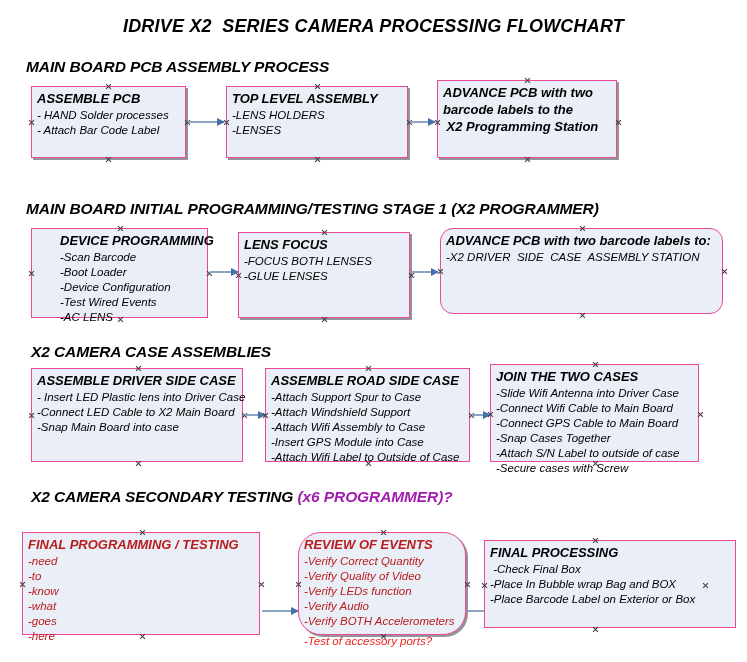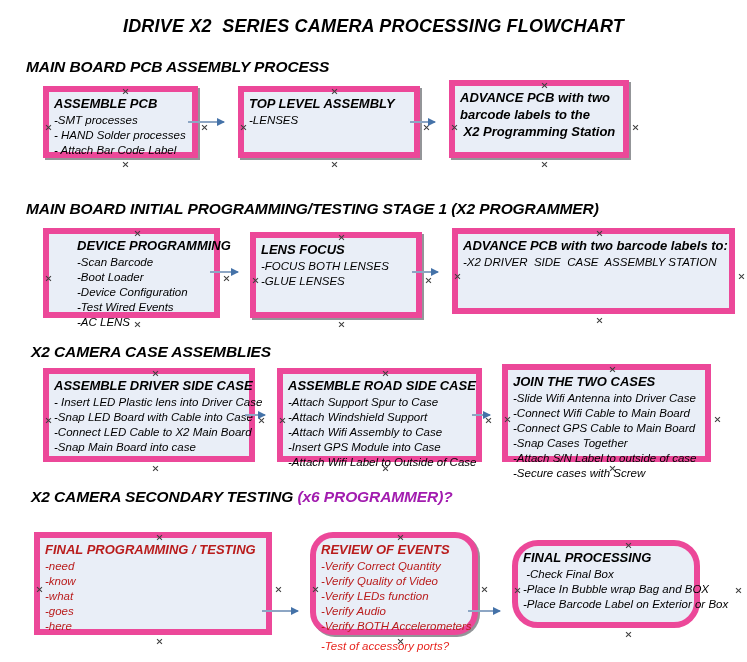--- a/index.html
+++ b/index.html
@@ -43,25 +43,24 @@
   }
   .section-title .accent {
     color: #a21caf;
   }
 
   
   .node {
     position: absolute;
     box-sizing: border-box;
     background: #e9eef7;
-    border: 6px solid #ec4899;
+    border: 1px solid #ec4899;
     box-shadow: 2px 2px 0 0 #939598;
     padding: 4px 0 0 5px;
     overflow: visible;
-    margin-left: 12px;
   }
   .node.no-shadow {
     box-shadow: none;
   }
   .node .n-title {
     font-size: 13px;
     font-weight: bold;
     line-height: 16px;
     white-space: pre;
     margin-bottom: 1px;
@@ -123,35 +122,35 @@
 <body>
 
 <div class="canvas">
 
   <div class="doc-title">IDRIVE X2  SERIES CAMERA PROCESSING FLOWCHART</div>
 
   <div class="section-title" style="left:26px; top:58px;">MAIN BOARD PCB ASSEMBLY PROCESS</div>
 
   <div class="node" style="left:31px; top:86px; width:155px; height:72px;">
     <div class="n-title">ASSEMBLE PCB</div>
-    <div class="n-line">-SMT processes</div>
     <div class="n-line">- HAND Solder processes</div>
     <div class="n-line">- Attach Bar Code Label</div>
     <span class="handle" style="left:73px; top:-4px;"></span>
     <span class="handle" style="left:73px; top:69px;"></span>
     <span class="handle" style="left:-4px; top:32px;"></span>
     <span class="handle" style="left:152px; top:32px;"></span>
   </div>
 
   <div class="conn" style="left:188px; top:121px; width:36px;">
     <span class="head"></span>
   </div>
 
   <div class="node" style="left:226px; top:86px; width:182px; height:72px;">
     <div class="n-title">TOP LEVEL ASSEMBLY</div>
+    <div class="n-line">-LENS HOLDERS</div>
     <div class="n-line">-LENSES</div>
     <span class="handle" style="left:87px; top:-4px;"></span>
     <span class="handle" style="left:87px; top:69px;"></span>
     <span class="handle" style="left:-4px; top:32px;"></span>
     <span class="handle" style="left:179px; top:32px;"></span>
   </div>
 
   <div class="conn" style="left:410px; top:121px; width:25px;">
     <span class="head"></span>
   </div>
@@ -192,35 +191,34 @@
     <span class="handle" style="left:82px; top:-4px;"></span>
     <span class="handle" style="left:82px; top:83px;"></span>
     <span class="handle" style="left:-4px; top:39px;"></span>
     <span class="handle" style="left:169px; top:39px;"></span>
   </div>
 
   <div class="conn" style="left:412px; top:271px; width:26px;">
     <span class="head"></span>
   </div>
 
-  <div class="node no-shadow" style="left:440px; top:228px; width:283px; height:86px;">
+  <div class="node no-shadow" style="left:440px; top:228px; width:283px; height:86px;border-radius:13px;">
     <div class="n-title">ADVANCE PCB with two barcode labels to:</div>
     <div class="n-line">-X2 DRIVER  SIDE  CASE  ASSEMBLY STATION</div>
     <span class="handle" style="left:138px; top:-4px;"></span>
     <span class="handle" style="left:138px; top:83px;"></span>
     <span class="handle" style="left:-4px; top:39px;"></span>
     <span class="handle" style="left:280px; top:39px;"></span>
   </div>
 
   <div class="section-title" style="left:31px; top:343px;">X2 CAMERA CASE ASSEMBLIES</div>
 
   <div class="node no-shadow" style="left:31px; top:368px; width:212px; height:94px;">
     <div class="n-title">ASSEMBLE DRIVER SIDE CASE</div>
     <div class="n-line">- Insert LED Plastic lens into Driver Case</div>
-    <div class="n-line">-Snap LED Board with Cable into Case</div>
     <div class="n-line">-Connect LED Cable to X2 Main Board</div>
     <div class="n-line">-Snap Main Board into case</div>
     <span class="handle" style="left:103px; top:-4px;"></span>
     <span class="handle" style="left:103px; top:91px;"></span>
     <span class="handle" style="left:-4px; top:43px;"></span>
     <span class="handle" style="left:209px; top:43px;"></span>
   </div>
 
   <div class="conn" style="left:245px; top:414px; width:20px;">
     <span class="head"></span>
@@ -255,20 +253,21 @@
     <span class="handle" style="left:101px; top:95px;"></span>
     <span class="handle" style="left:-4px; top:46px;"></span>
     <span class="handle" style="left:206px; top:46px;"></span>
   </div>
 
   <div class="section-title" style="left:31px; top:488px;"><span>X2 CAMERA SECONDARY TESTING </span><span class="accent">(x6 PROGRAMMER)?</span></div>
 
   <div class="node red no-shadow" style="left:22px; top:532px; width:238px; height:103px;">
     <div class="n-title">FINAL PROGRAMMING / TESTING</div>
     <div class="n-line">-need</div>
+    <div class="n-line">-to</div>
     <div class="n-line">-know</div>
     <div class="n-line">-what</div>
     <div class="n-line">-goes</div>
     <div class="n-line">-here</div>
     <span class="handle" style="left:116px; top:-4px;"></span>
     <span class="handle" style="left:116px; top:100px;"></span>
     <span class="handle" style="left:-4px; top:48px;"></span>
     <span class="handle" style="left:235px; top:48px;"></span>
   </div>
 
@@ -287,21 +286,21 @@
     <span class="handle" style="left:81px; top:-4px;"></span>
     <span class="handle" style="left:81px; top:100px;"></span>
     <span class="handle" style="left:-4px; top:48px;"></span>
     <span class="handle" style="left:165px; top:48px;"></span>
   </div>
 
   <div class="conn" style="left:468px; top:610px; width:32px;">
     <span class="head"></span>
   </div>
 
-  <div class="node no-shadow" style="left:500px; top:540px; width:188px; height:88px;border-radius:26px;">
+  <div class="node no-shadow" style="left:484px; top:540px; width:252px; height:88px;">
     <div class="n-title">FINAL PROCESSING</div>
     <div class="n-line"> -Check Final Box</div>
     <div class="n-line">-Place In Bubble wrap Bag and BOX</div>
     <div class="n-line">-Place Barcode Label on Exterior or Box</div>
     <span class="handle" style="left:107px; top:-4px;"></span>
     <span class="handle" style="left:107px; top:85px;"></span>
     <span class="handle" style="left:-4px; top:41px;"></span>
     <span class="handle" style="left:217px; top:41px;"></span>
   </div>
 

